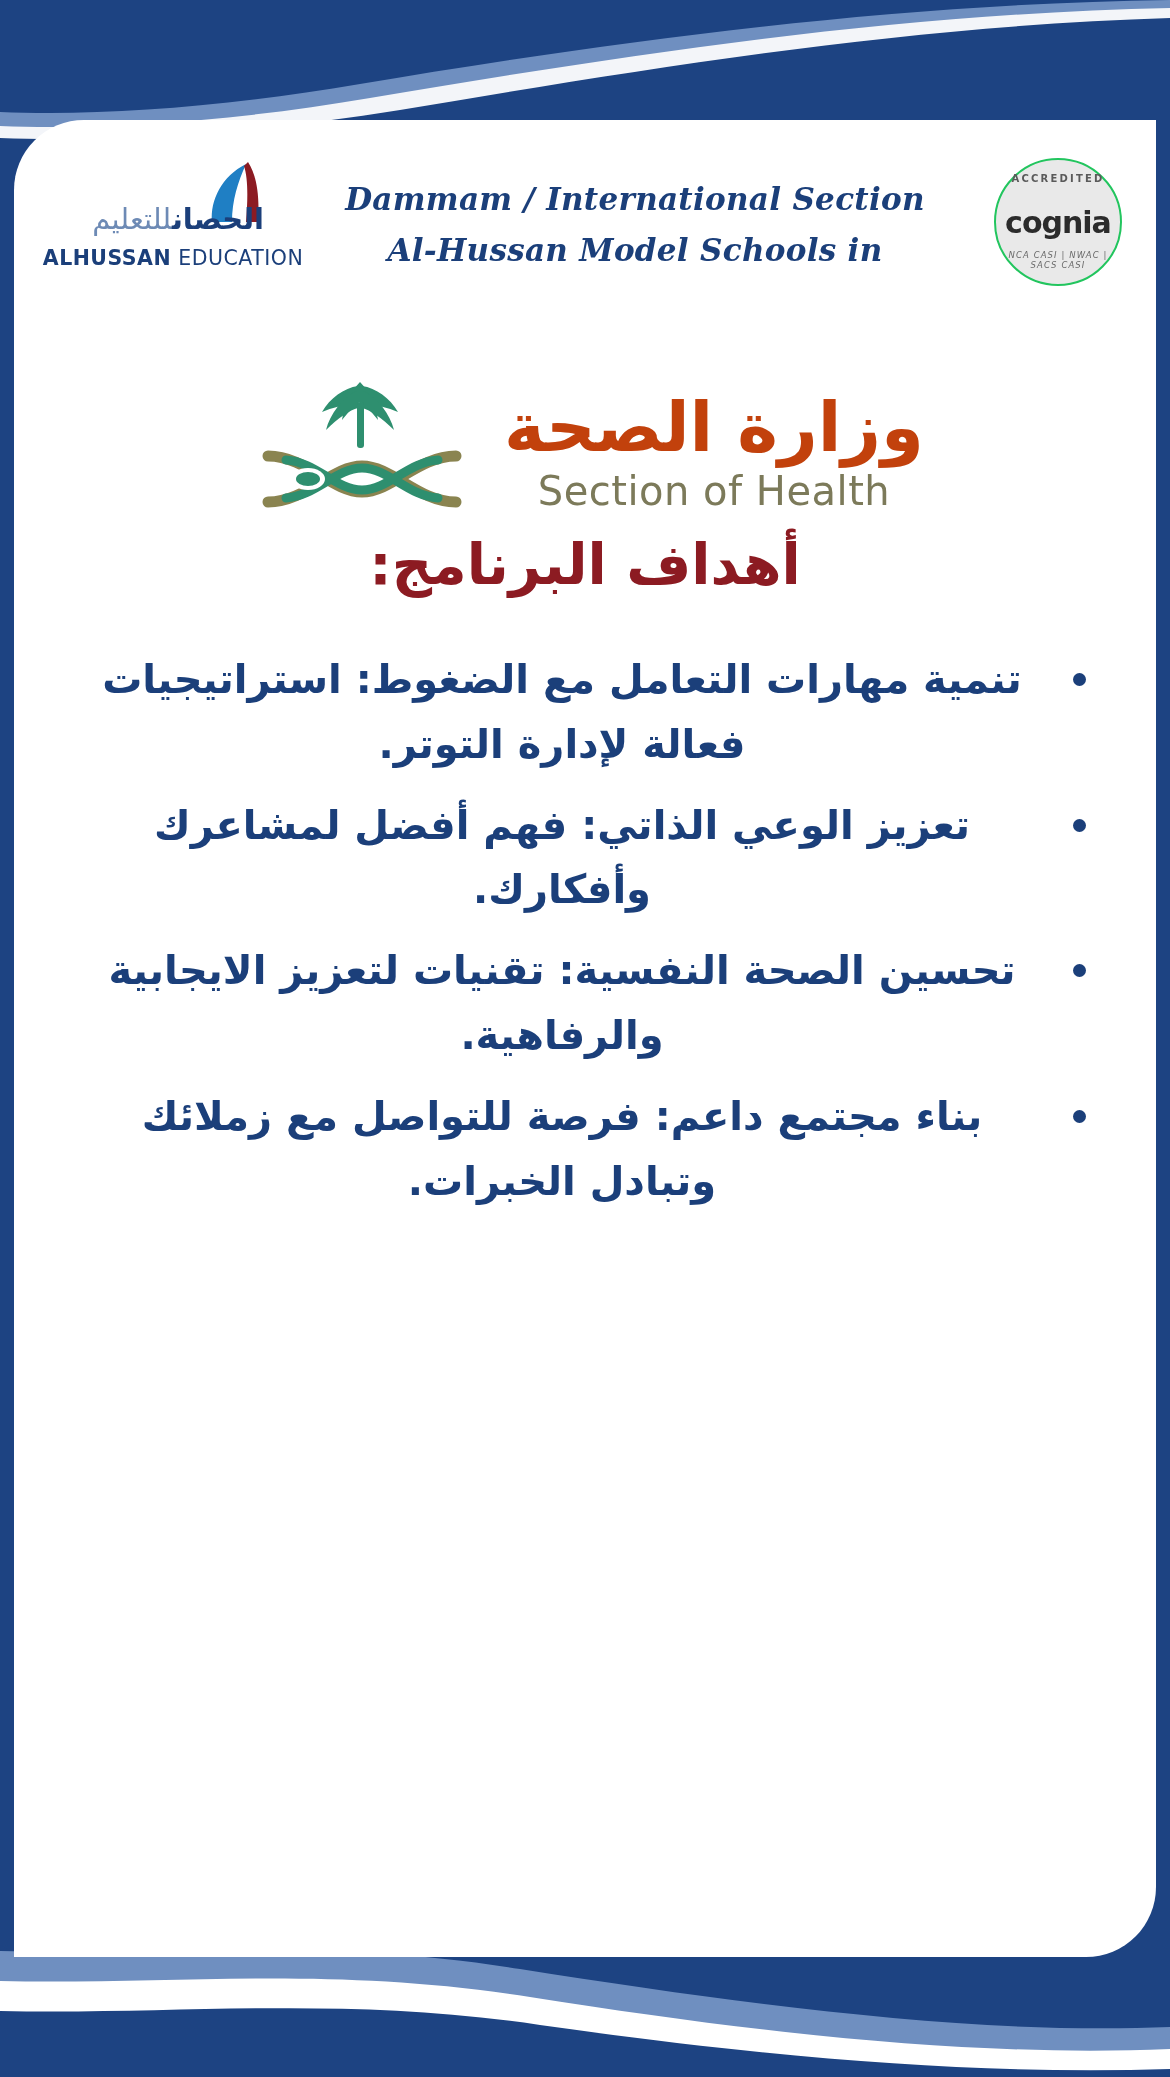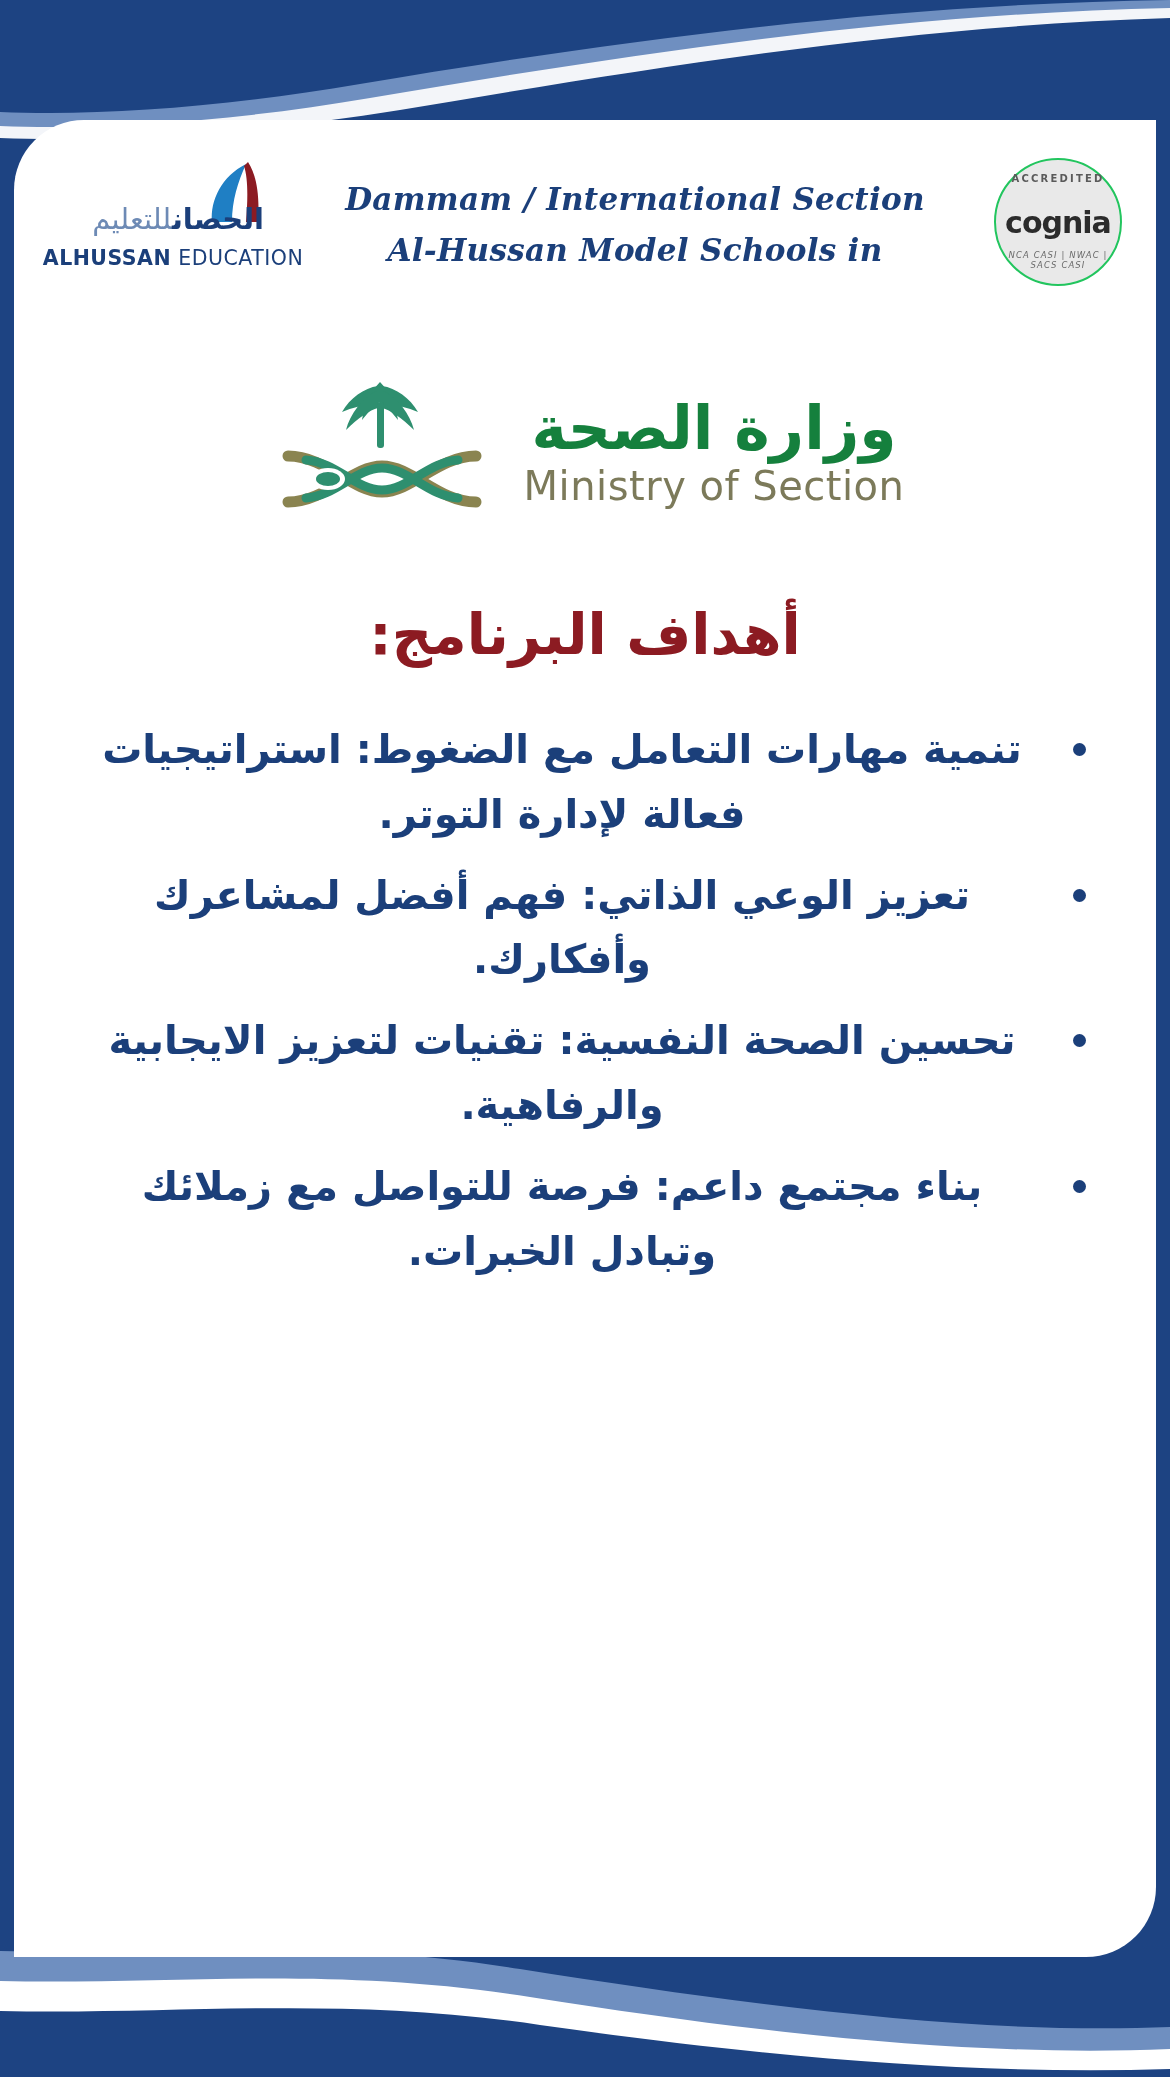--- a/index.html
+++ b/index.html
@@ -162,37 +162,36 @@
     display: flex;
     align-items: center;
     justify-content: center;
     gap: 26px;
     direction: rtl;
   }
   .moh-text {
     text-align: center;
   }
   .moh-ar {
-    font-size: 60px;
-    font-weight: bold;
-    color: #15803d;
+    font-size: 69px;
+    font-weight: bold;
+    color: #c2410c;
     line-height: 1.1;
     letter-spacing: 1px;
   }
   .moh-en {
     font-size: 40px;
     color: #7c7a5a;
     letter-spacing: 0.5px;
     margin-top: 2px;
   }
   .moh-emblem { width: 232px; height: 160px; }
 
   
   .goals-title {
-    margin-top: 70px;
     text-align: center;
     font-size: 56px;
     font-weight: bold;
     color: #8c1b22;
     letter-spacing: 0px;
   }
 
   
   .goals-list {
     margin: 50px 64px 0 64px;
@@ -266,21 +265,21 @@
           <div class="accred-top">ACCREDITED</div>
           <div class="accred-word">cognia</div>
           <div class="accred-bottom">NCA CASI | NWAC | SACS CASI</div>
         </div>
       </div>
     </div>
 
     <div class="moh">
       <div class="moh-text">
         <div class="moh-ar">وزارة الصحة</div>
-        <div class="moh-en">Ministry of Section</div>
+        <div class="moh-en">Section of Health</div>
       </div>
       <svg class="moh-emblem" viewBox="0 0 232 160">
 
         <g fill="#2e8f6f">
           <path d="M114,10 C104,20 98,34 96,48 C104,38 110,32 114,30 Z"></path>
           <path d="M114,10 C124,20 130,34 132,48 C124,38 118,32 114,30 Z"></path>
           <path d="M112,14 C98,16 84,26 76,40 C90,34 102,32 112,34 Z"></path>
           <path d="M116,14 C130,16 144,26 152,40 C138,34 126,32 116,34 Z"></path>
           <path d="M112,18 C96,26 84,42 80,58 C92,46 104,38 112,36 Z"></path>
           <path d="M116,18 C132,26 144,42 148,58 C136,46 124,38 116,36 Z"></path>

